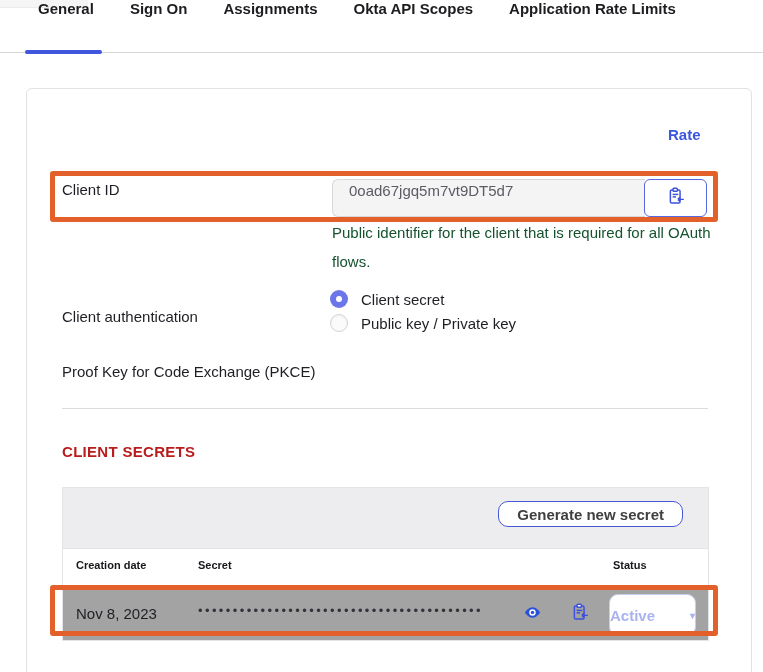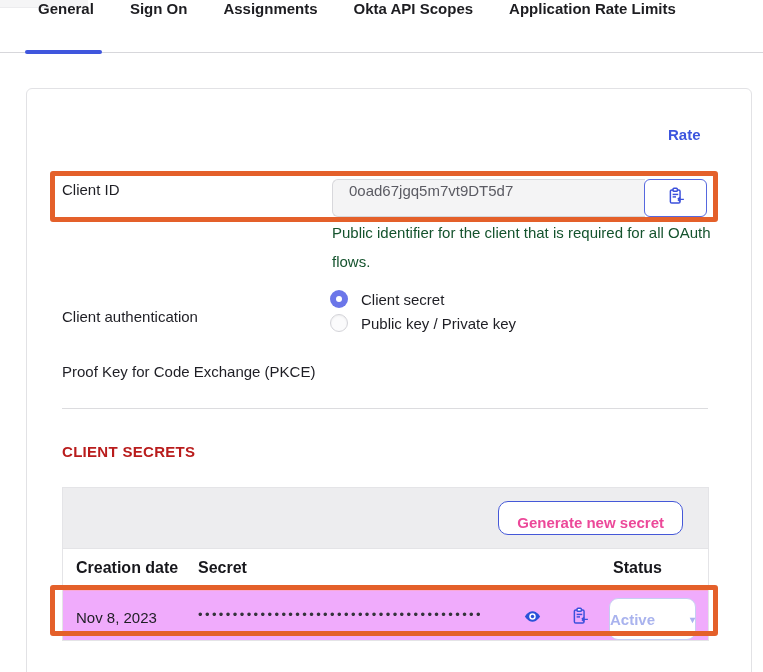--- a/index.html
+++ b/index.html
@@ -63,27 +63,27 @@
   .checkbox { width:18px; height:18px; border-radius:4px; background:#f1f1f3; border:1px solid #d6d6da; }
 
   .divider { position:absolute; left:62px; top:408px; width:646px; height:1px; background:#dcdcdf; }
 
   .secrets-heading { position:absolute; left:62px; top:443px; font-size:15px; font-weight:700;
     letter-spacing:0.3px; color:#b91c1c; }
 
   
   .table { position:absolute; left:62px; top:487px; width:647px; border:1px solid #e4e4e7; }
   .table-toolbar { height:60px; background:#ededef; position:relative; }
-  .gen-btn { position:absolute; right:25px; top:13px; height:34px; padding:12px 18px;
-    background:#fff; border:1.5px solid #4558d8; border-radius:10px; color:#ec4899;
+  .gen-btn { position:absolute; right:25px; top:13px; height:26px; padding:4px 18px;
+    background:#fff; border:1.5px solid #4558d8; border-radius:10px; color:#404040;
     font-family:"Liberation Sans",sans-serif; font-size:15px; font-weight:700; cursor:pointer; }
   .table-head { height:37px; background:#fff; border-top:1px solid #e4e4e7; position:relative; }
-  .th { position:absolute; top:10px; font-size:16px; font-weight:700; color:#17171c; }
+  .th { position:absolute; top:10px; font-size:11px; font-weight:700; color:#17171c; }
   .th-date { left:13px; } .th-secret { left:135px; } .th-status { left:550px; }
-  .table-row { height:55px; background:#f0abfc; border-top:6px solid #f9a8d4; position:relative; }
+  .table-row { height:55px; background:#a3a3a3; border-top:2px solid #f9a8d4; position:relative; }
   .td-date { position:absolute; left:13px; top:18px; font-size:15px; color:#1e1e24; }
   .td-dots { position:absolute; left:135px; top:16px; font-size:13px; letter-spacing:2.4px;
     color:#33333a; white-space:nowrap; }
   .eye-btn { position:absolute; left:458px; top:16px; width:22px; height:22px; cursor:pointer;
     display:flex; align-items:center; justify-content:center; background:none; border:none; }
   .row-copy-btn { position:absolute; left:505px; top:14px; width:24px; height:24px; cursor:pointer;
     display:flex; align-items:center; justify-content:center; background:none; border:none; }
   .status-btn { position:absolute; left:546px; top:7px; width:87px; height:42px; background:#fff;
     border:1.5px solid #c6cef2; border-radius:9px; color:#a9b3ee; font-family:"Liberation Sans",sans-serif;
     font-size:15px; font-weight:700; cursor:pointer; display:flex; align-items:center;

